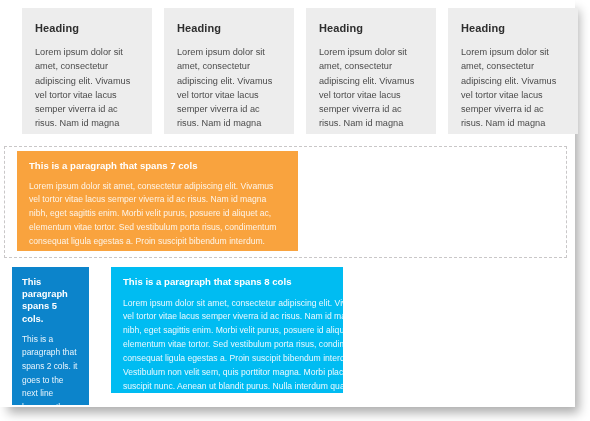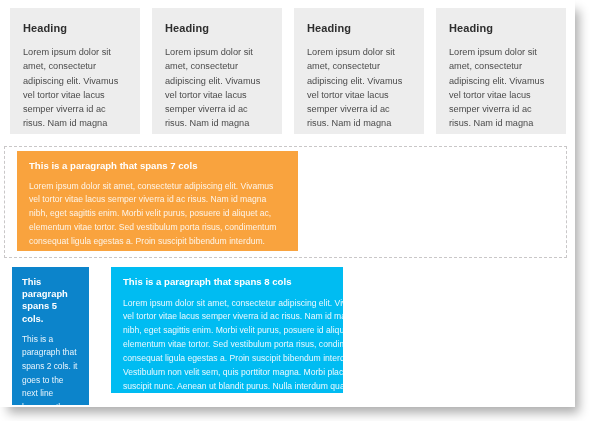--- a/index.html
+++ b/index.html
@@ -21,21 +21,21 @@
     top: 0;
     width: 575px;
     height: 407px;
     background: #ffffff;
     box-shadow: 6px 8px 10px -2px rgba(0,0,0,0.32);
   }
 
   
   .cards-row {
     position: absolute;
-    left: 10px;
+    left: 22px;
     top: 8px;
     width: 556px;
     height: 126px;
     display: flex;
     gap: 12px;
   }
   .card {
     flex: 1 1 0;
     background: #ededed;
     padding: 14px 13px 10px 13px;

